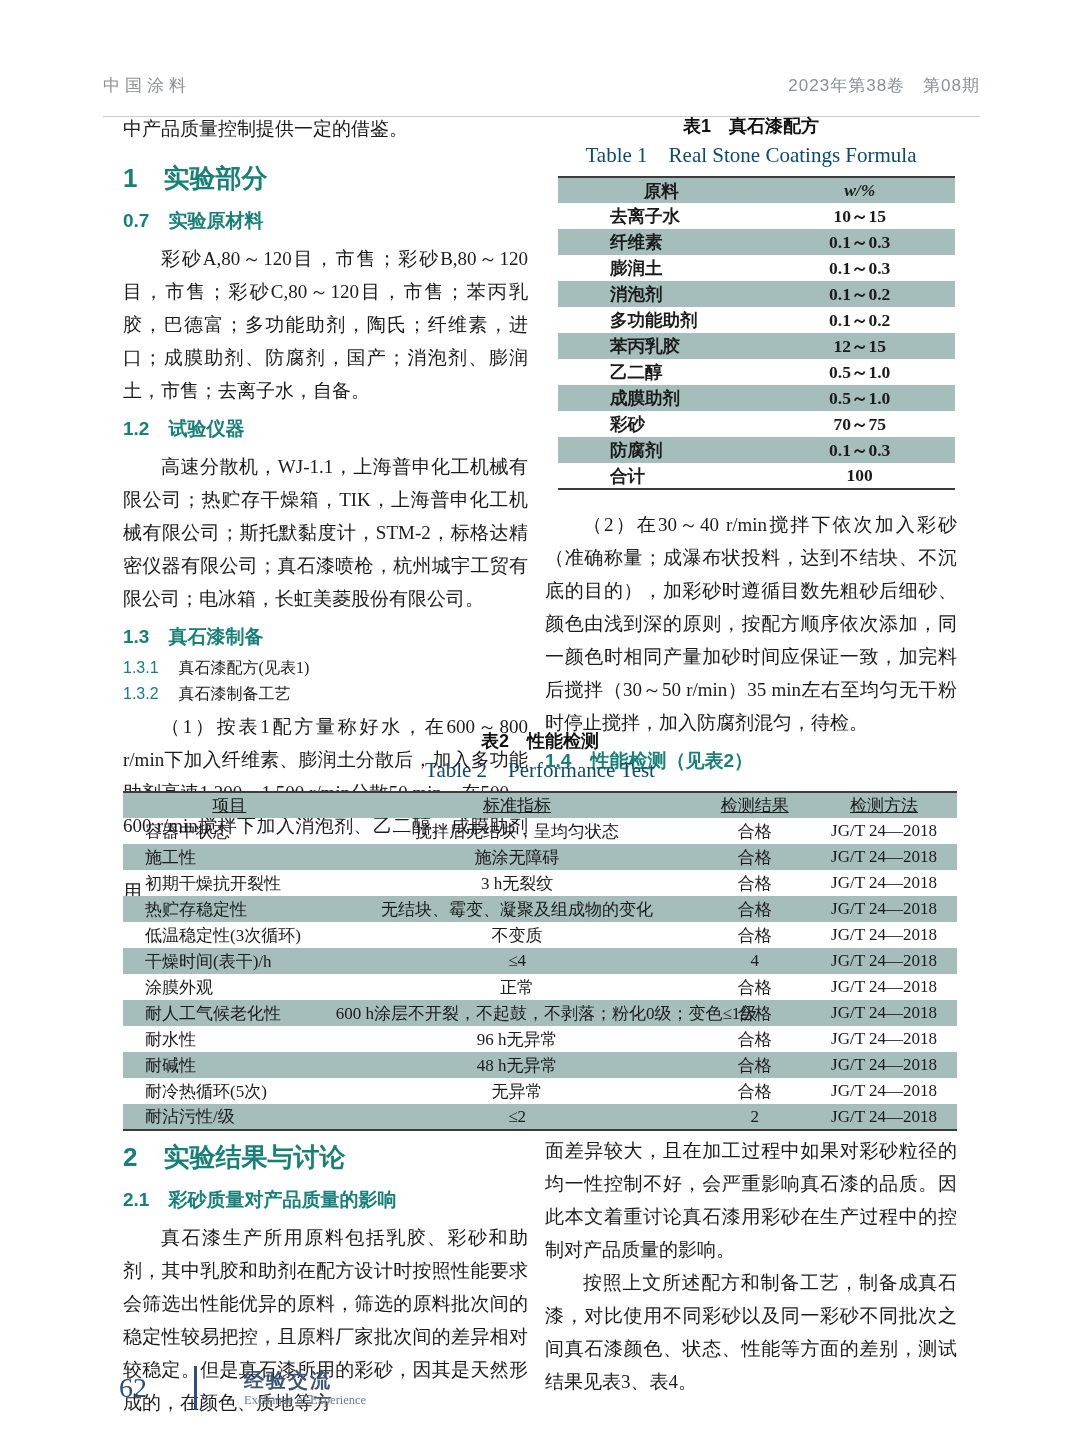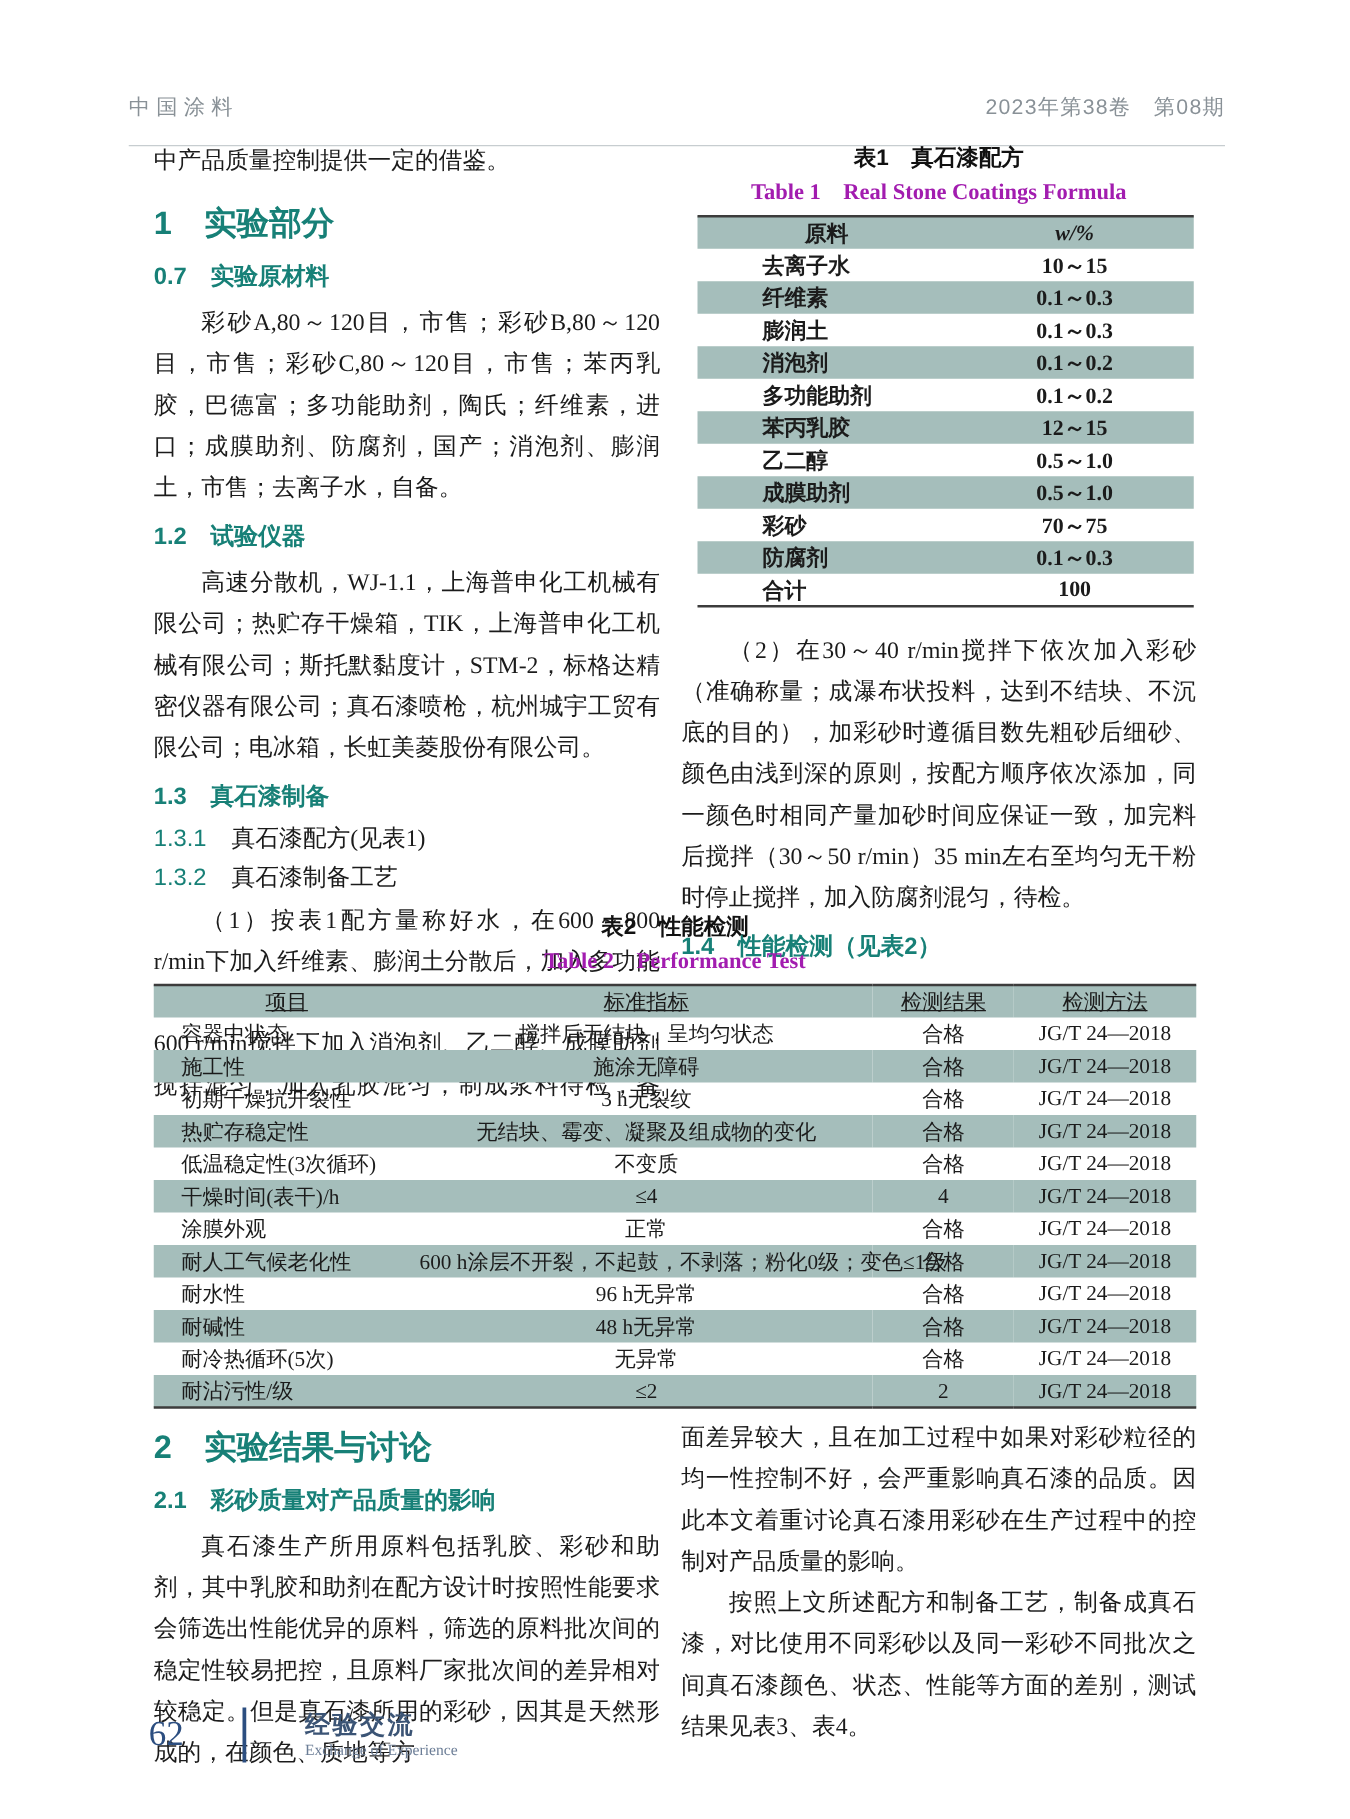--- a/index.html
+++ b/index.html
@@ -32,28 +32,28 @@
 
   p.body{font-size:19px;line-height:33px;text-align:justify;margin:0;}
   p.indent{text-indent:2em;}
 
   .h1{display:flex;align-items:baseline;font-family:"Liberation Sans","DejaVu Sans",sans-serif;
       font-weight:bold;font-size:26px;color:var(--teal);margin:16px 0 12px;}
   .h1 .h-num{margin-right:26px;}
   .h2{display:flex;align-items:baseline;font-family:"Liberation Sans","DejaVu Sans",sans-serif;
       font-weight:bold;font-size:19px;color:var(--teal);margin:9px 0 8px;}
   .h2 .h-num{margin-right:19px;}
-  .h3{display:flex;align-items:baseline;font-size:19px;color:var(--ink);margin:5px 0;}
+  .h3{display:flex;align-items:baseline;font-size:16px;color:var(--ink);margin:5px 0;}
   .h3 .h-num{font-family:"Liberation Sans","DejaVu Sans",sans-serif;color:var(--teal);margin-right:20px;}
 
   
   .tbl-title-zh{text-align:center;font-family:"Liberation Sans","DejaVu Sans",sans-serif;
                 font-weight:bold;font-size:18px;color:#111;margin:2px 0 3px;}
   .tbl-title-en{text-align:center;font-family:"Liberation Serif","DejaVu Serif",serif;
-                font-weight:bold;font-size:18px;color:#a21caf;margin:0 0 7px;}
+                font-weight:normal;font-size:21px;color:#0c4a6e;margin:0 0 7px;}
 
   table{border-collapse:collapse;table-layout:fixed;color:var(--ink);}
   .t1{width:397px;margin-left:13px;font-size:17.5px;
       border-top:2px solid #3c3c3c;border-bottom:2px solid #3c3c3c;}
   .t1 th,.t1 td{height:26px;padding:0;font-weight:bold;white-space:nowrap;}
   .t1 .c-mat{width:52%;text-align:left;padding-left:52px;}
   .t1 th.c-mat{text-align:center;padding-left:0;}
   .t1 .c-val{text-align:center;}
   .t1 th.c-val{font-style:italic;}
   .t1 thead tr{background:var(--band);}

